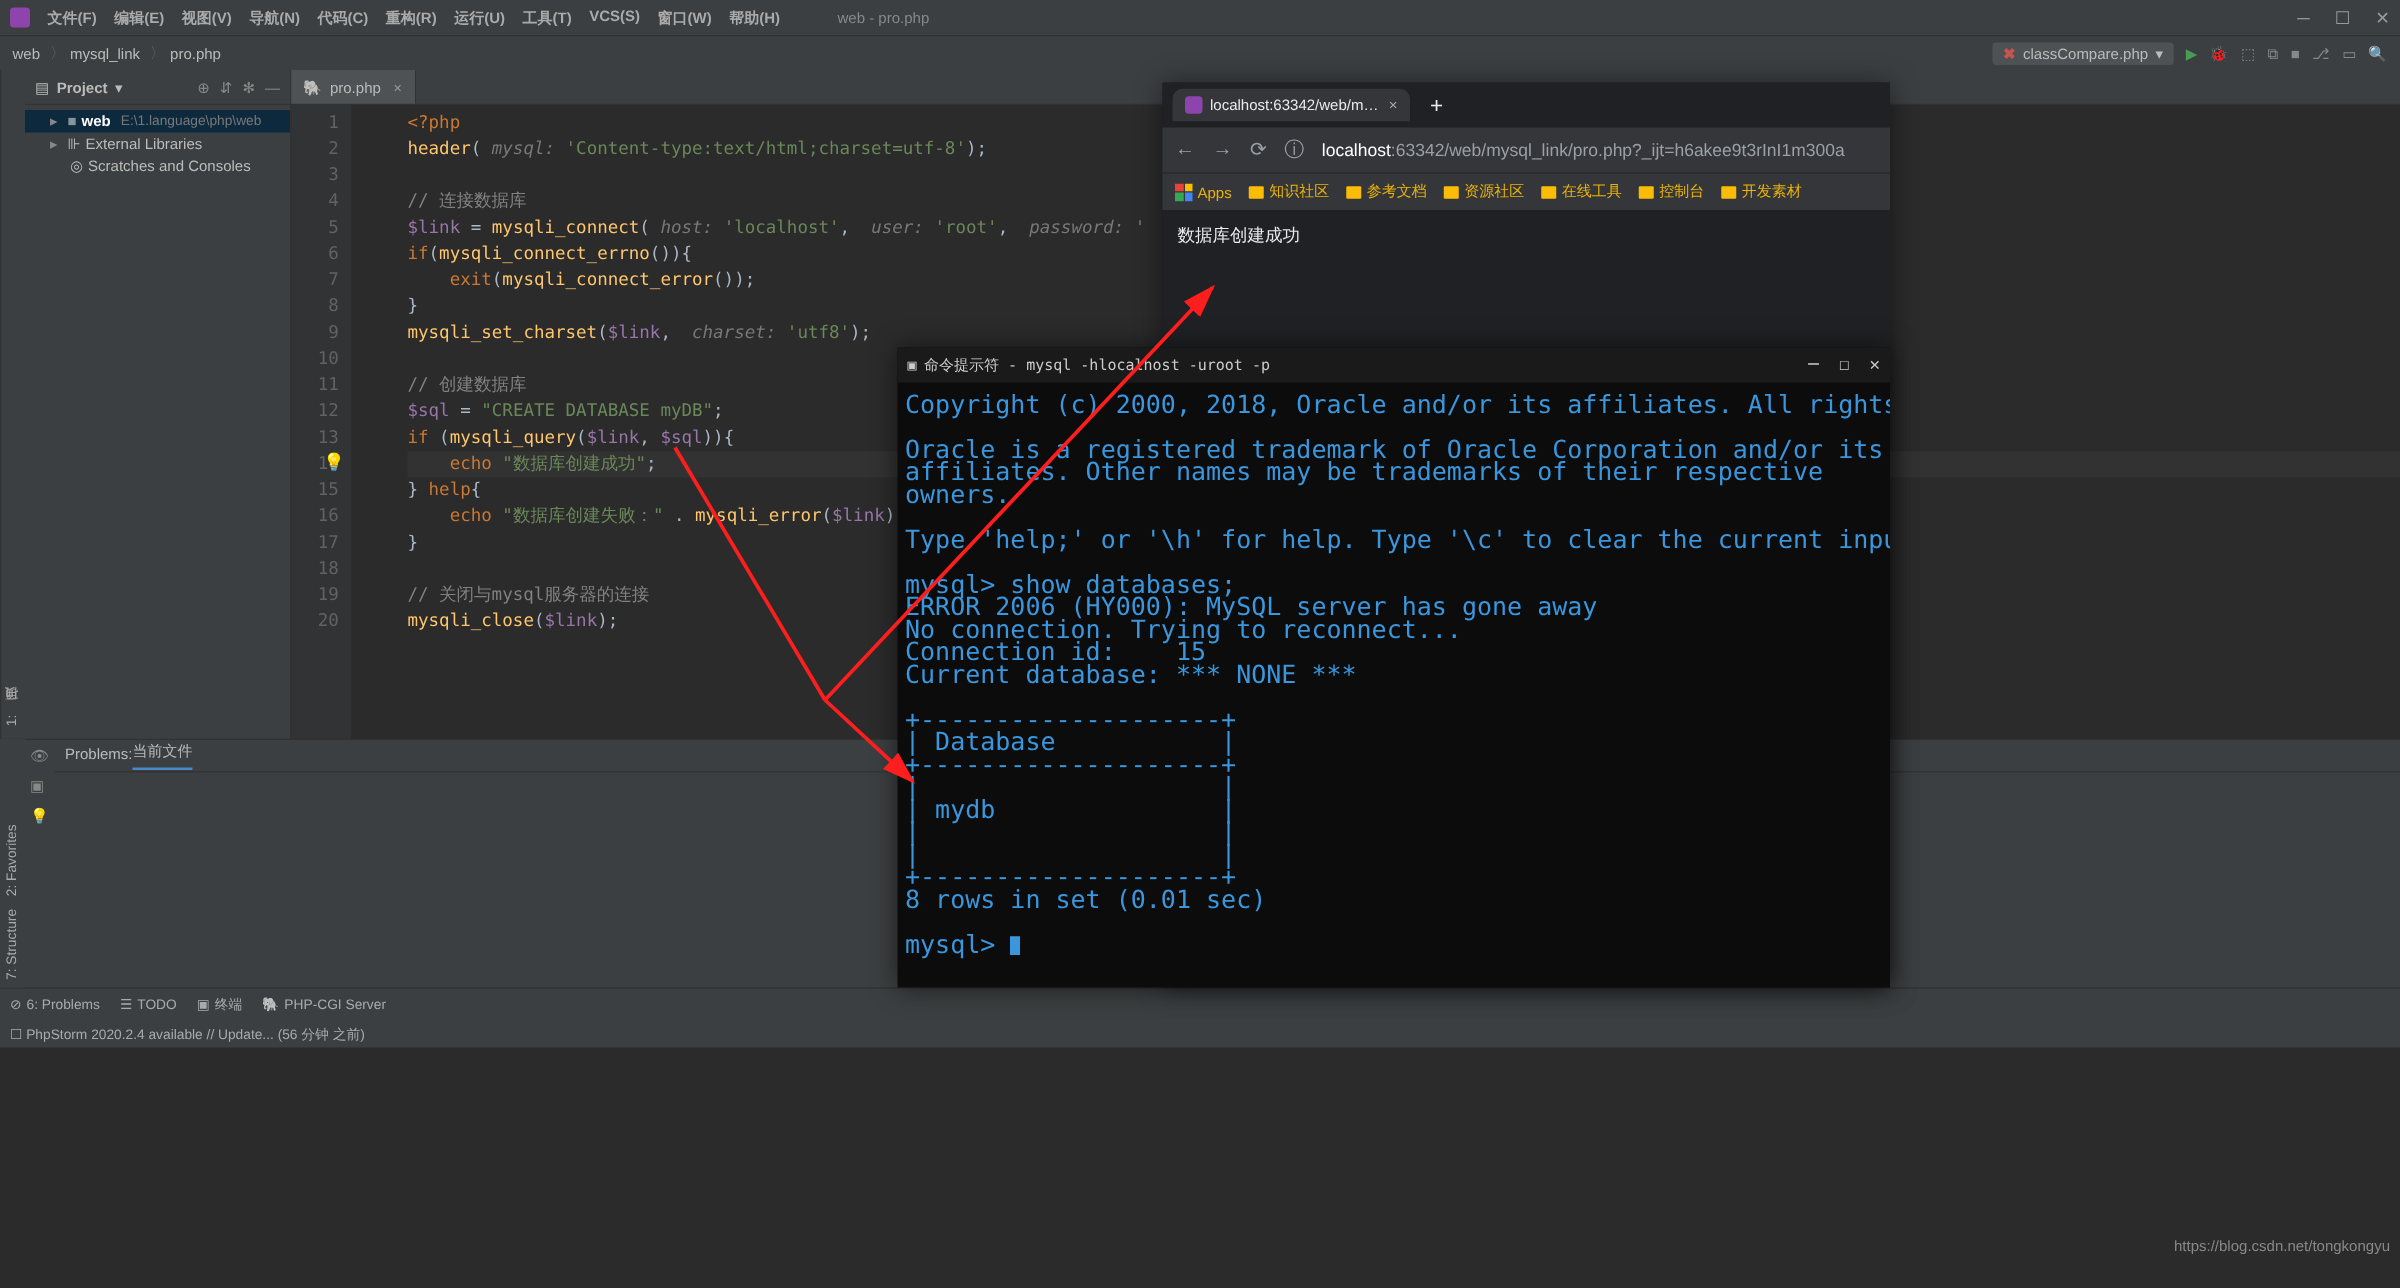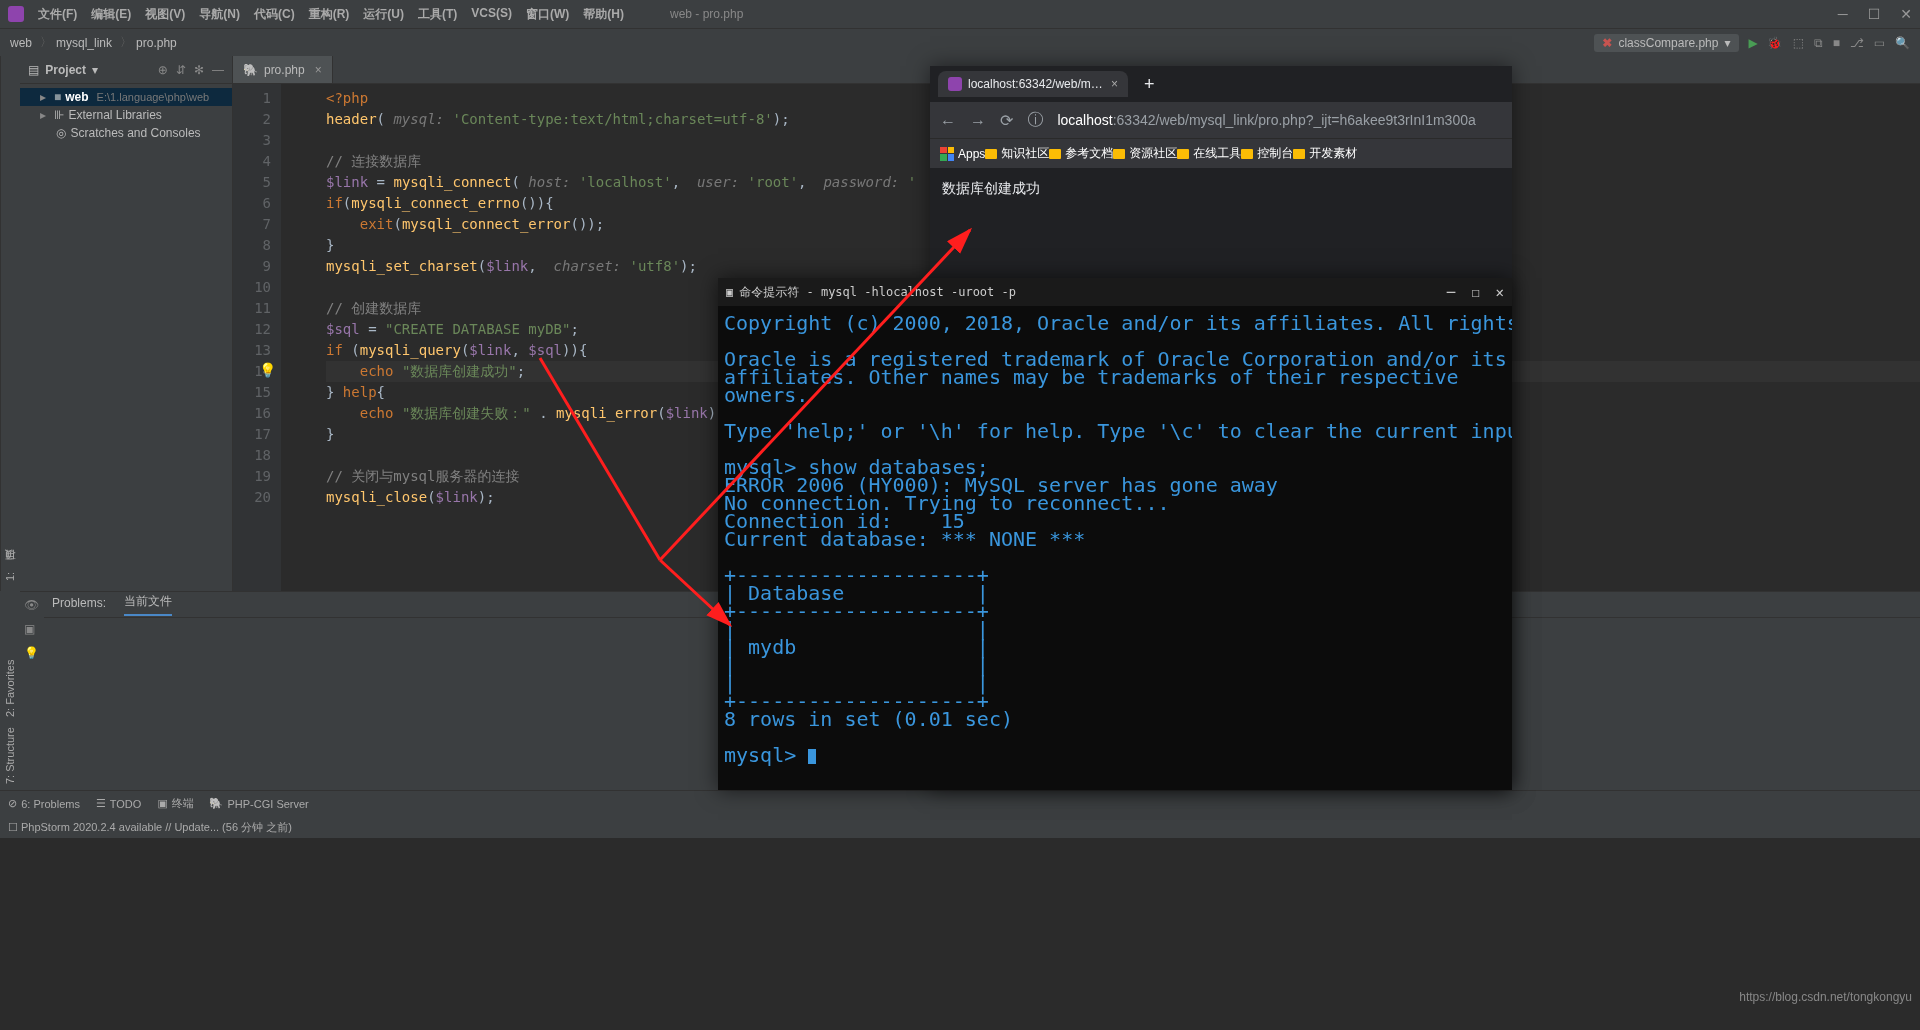--- a/index.html
+++ b/index.html
@@ -45,42 +45,42 @@
 .str { color: #6a8759; }
 .var { color: #9876aa; }
 .fn { color: #ffc66d; }
 .com { color: #808080; }
 .hint { color: #787878; font-style: italic; }
 .highlight-line { background: #323232; }
 .lightbulb { position: absolute; left: -22px; top: 276px; color: #ffc66d; }
 .bottom-panel { height: 199px; background: #3c3f41; border-top: 1px solid #323232; display: flex; }
 .bottom-left-strip { width: 20px; background: #3c3f41; }
 .bottom-main { flex: 1; display: flex; flex-direction: column; }
-.bottom-tabs { height: 26px; display: flex; align-items: center; padding: 0 8px; gap: 18px; border-bottom: 1px solid #323232; }
+.bottom-tabs { height: 26px; display: flex; align-items: center; padding: 0 8px; border-bottom: 1px solid #323232; }
 .bottom-tabs span { cursor: pointer; padding-bottom: 4px; }
 .bottom-tabs .active { border-bottom: 2px solid #4a88c7; }
 .bottom-tools { width: 24px; padding: 6px 4px; display: flex; flex-direction: column; gap: 10px; color: #888; }
 .statusbar { height: 26px; background: #3c3f41; border-top: 1px solid #323232; display: flex; align-items: center; padding: 0 8px; gap: 16px; font-size: 11px; color: #aaa; }
 .statusbar .item { display: flex; align-items: center; gap: 4px; cursor: pointer; }
 .statusbar2 { height: 22px; background: #3c3f41; display: flex; align-items: center; padding: 0 8px; font-size: 11px; color: #aaa; }
 .left-bottom-strip { position: absolute; left: 0; top: 591px; width: 20px; height: 199px; writing-mode: vertical-rl; transform: rotate(180deg); display: flex; align-items: center; justify-content: flex-start; padding: 6px 2px; gap: 10px; font-size: 11px; color: #aaa; background: #3c3f41; }
 
 .browser { position: absolute; top: 66px; left: 930px; width: 582px; height: 724px; background: #202124; box-shadow: 0 0 20px rgba(0,0,0,0.5); display: flex; flex-direction: column; }
 .browser-tabs { height: 36px; background: #202124; display: flex; align-items: center; padding: 0 8px; gap: 8px; }
 .browser-tab { background: #35363a; border-radius: 8px 8px 0 0; padding: 6px 10px; display: flex; align-items: center; gap: 6px; font-size: 12px; color: #e8eaed; max-width: 190px; }
 .browser-tab .favicon { width: 14px; height: 14px; background: #8e44ad; border-radius: 3px; }
 .browser-tab .ttext { white-space: nowrap; overflow: hidden; text-overflow: ellipsis; flex: 1; }
 .browser-tab .x { color: #aaa; }
 .browser-newtab { color: #e8eaed; font-size: 18px; padding: 0 8px; cursor: pointer; }
 .browser-addr { height: 36px; background: #35363a; display: flex; align-items: center; padding: 0 10px; gap: 14px; color: #e8eaed; }
 .browser-addr .nav-icon { font-size: 16px; cursor: pointer; color: #9aa0a6; }
 .browser-addr .url { flex: 1; font-size: 14px; white-space: nowrap; overflow: hidden; }
 .browser-addr .url .host { color: #fff; }
 .browser-addr .url .path { color: #9aa0a6; }
-.browser-bookmarks { height: 30px; background: #35363a; border-top: 1px solid #2a2a2a; display: flex; align-items: center; padding: 0 10px; gap: 0; font-size: 12px; color: #ffffff; }
+.browser-bookmarks { height: 30px; background: #35363a; border-top: 1px solid #2a2a2a; display: flex; align-items: center; padding: 0 10px; gap: 14px; font-size: 12px; color: #eab308; }
 .browser-bookmarks .bm { display: flex; align-items: center; gap: 4px; cursor: pointer; }
 .browser-bookmarks .apps-icon { width: 14px; height: 14px; display: grid; grid-template-columns: 1fr 1fr; gap: 1px; }
 .browser-bookmarks .apps-icon span:nth-child(1){background:#ea4335;} .browser-bookmarks .apps-icon span:nth-child(2){background:#fbbc05;}
 .browser-bookmarks .apps-icon span:nth-child(3){background:#34a853;} .browser-bookmarks .apps-icon span:nth-child(4){background:#4285f4;}
 .browser-bookmarks .folder-icon { width: 12px; height: 10px; background: #fbbc05; border-radius: 1px; }
 .browser-content { flex: 1; background: #202124; color: #e8eaed; padding: 12px; font-size: 14px; }
 
 .terminal { position: absolute; top: 278px; left: 718px; width: 794px; height: 512px; background: #0c0c0c; box-shadow: 0 0 20px rgba(0,0,0,0.6); display: flex; flex-direction: column; font-family: "NSimSun", "Consolas", monospace; }
 .term-title { height: 28px; background: #1a1a1a; display: flex; align-items: center; padding: 0 8px; color: #ccc; font-size: 12px; }
 .term-title .ticon { margin-right: 6px; }

